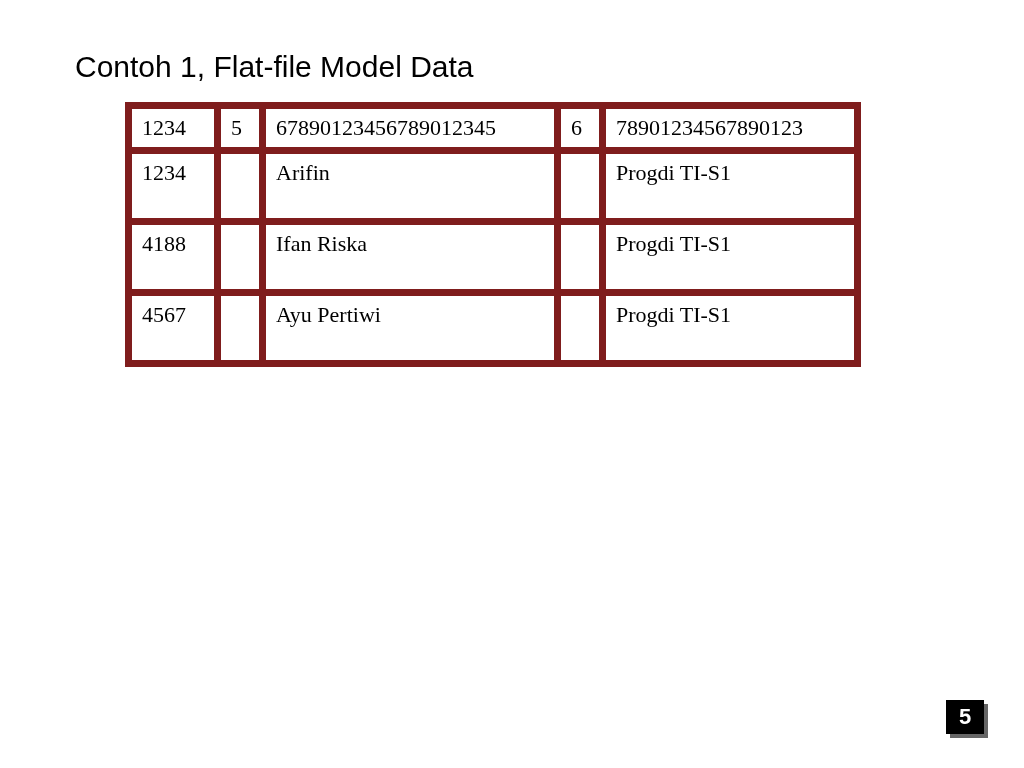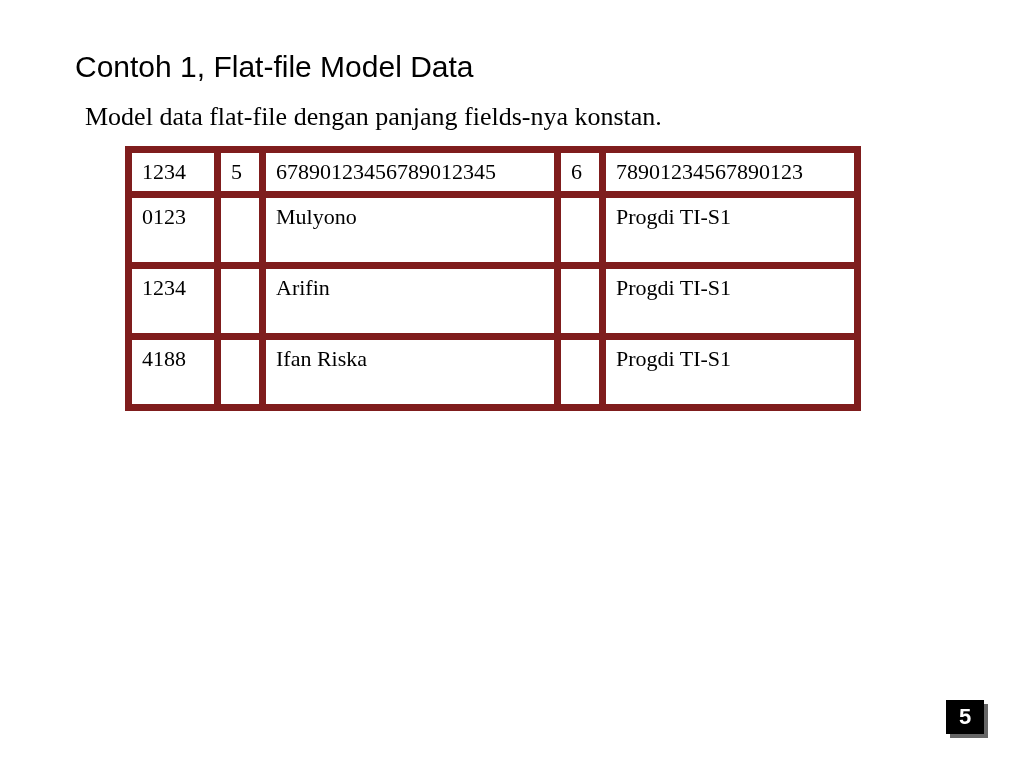--- a/index.html
+++ b/index.html
@@ -118,50 +118,49 @@
   }
 </style>
 </head>
 <body>
 
 <div class="slide">
 
 
   <div class="content">
     <div class="subtitle">Contoh 1, Flat-file Model Data</div>
-    <div class="desc">Model data flat-file dengan panjang fields-nya konstan.</div>
 
     <div class="tbl-wrap">
       <table class="flat">
         <tbody>
             <tr class="hdr">
           <td class="col1">1234</td>
           <td class="col2">5</td>
           <td class="col3">67890123456789012345</td>
           <td class="col4">6</td>
           <td class="col5">78901234567890123</td>
         </tr>
         <tr class="body">
-          <td class="col1">0123</td>
-          <td class="col2"></td>
-          <td class="col3">Mulyono</td>
-          <td class="col4"></td>
-          <td class="col5">Progdi TI-S1</td>
-        </tr>
-        <tr class="body">
           <td class="col1">1234</td>
           <td class="col2"></td>
           <td class="col3">Arifin</td>
           <td class="col4"></td>
           <td class="col5">Progdi TI-S1</td>
         </tr>
         <tr class="body">
           <td class="col1">4188</td>
           <td class="col2"></td>
           <td class="col3">Ifan Riska</td>
+          <td class="col4"></td>
+          <td class="col5">Progdi TI-S1</td>
+        </tr>
+        <tr class="body">
+          <td class="col1">4567</td>
+          <td class="col2"></td>
+          <td class="col3">Ayu Pertiwi</td>
           <td class="col4"></td>
           <td class="col5">Progdi TI-S1</td>
         </tr>
       </tbody>
         </table>
     </div>
   </div>
 
   <div class="page-num">
     <div class="shadow"></div>

